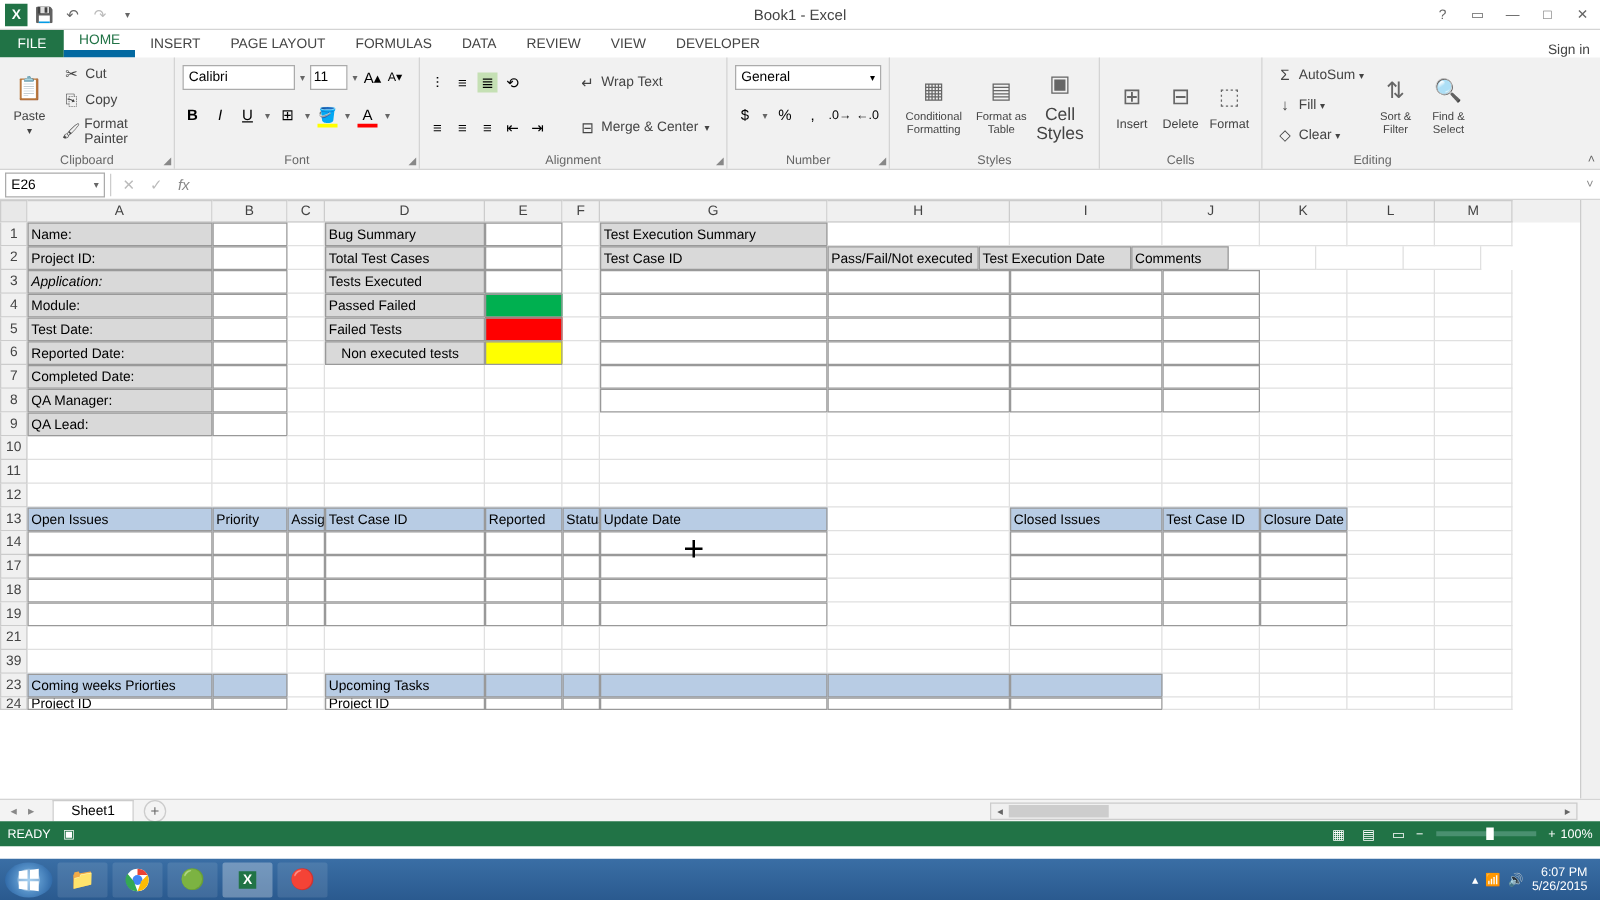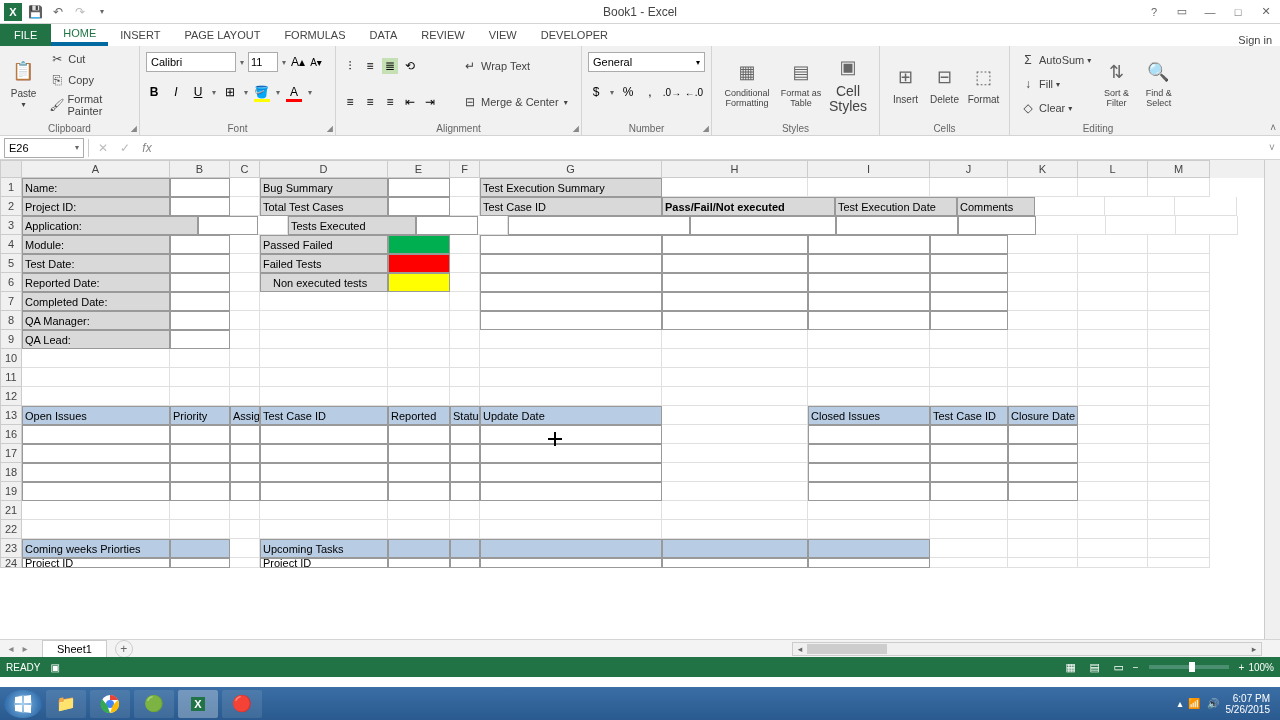--- a/index.html
+++ b/index.html
@@ -11,21 +11,21 @@
 .qat-icon { width: 16px; height: 16px; display: inline-flex; align-items: center; justify-content: center; color: #666; font-size: 12px; }
 .excel-logo { width: 18px; height: 18px; background: #217346; color: #fff; display: inline-flex; align-items: center; justify-content: center; font-weight: bold; font-size: 11px; }
 .title-text { position: absolute; left: 50%; transform: translateX(-50%); color: #444; font-size: 12px; }
 .win-controls { margin-left: auto; display: flex; gap: 0; }
 .win-btn { width: 28px; height: 22px; display: flex; align-items: center; justify-content: center; color: #666; font-size: 11px; }
 
 
 .ribbon-tabs { height: 22px; background: #fff; display: flex; align-items: flex-end; padding-left: 0; position: relative; }
 .file-tab { background: #217346; color: #fff; padding: 4px 14px; font-size: 11px; height: 22px; display: flex; align-items: center; }
 .tab { padding: 4px 12px; font-size: 11px; color: #444; text-transform: uppercase; height: 22px; display: flex; align-items: center; }
-.tab.active { color: #217346; border-bottom: 4px solid #0369a1; }
+.tab.active { color: #217346; border-bottom: 6px solid #0369a1; }
 .signin { margin-left: auto; padding-right: 8px; color: #444; font-size: 11px; }
 
 
 .ribbon { height: 90px; background: #f1f1f1; border-bottom: 1px solid #d4d4d4; display: flex; position: relative; }
 .ribbon-group { border-right: 1px solid #d4d4d4; padding: 2px 6px; display: flex; flex-direction: column; position: relative; }
 .group-label { position: absolute; bottom: 1px; left: 0; right: 0; text-align: center; font-size: 10px; color: #666; }
 .group-corner { position: absolute; bottom: 2px; right: 2px; font-size: 8px; color: #888; }
 .rb-row { display: flex; align-items: center; gap: 2px; }
 .rb-btn { padding: 2px 4px; display: inline-flex; align-items: center; gap: 3px; color: #444; font-size: 11px; }
 .rb-icon { width: 16px; height: 16px; display: inline-flex; align-items: center; justify-content: center; font-size: 12px; }
@@ -350,30 +350,30 @@
       </div>
       <div class="row">
         <div class="row-h">2</div>
         <div class="cell bordered hdr-gray" style="width: 148px;">Project ID:</div>
         <div class="cell bordered" style="width: 60px;"></div>
         <div class="cell" style="width: 30px;"></div>
         <div class="cell bordered hdr-gray" style="width: 128px;">Total Test Cases</div>
         <div class="cell bordered" style="width: 62px;"></div>
         <div class="cell" style="width: 30px;"></div>
         <div class="cell bordered hdr-gray" style="width: 182px;">Test Case ID</div>
-        <div class="cell bordered hdr-gray" style="width: 173px; font-weight: bold;">Pass/Fail/Not executed</div>
+        <div class="cell bordered hdr-gray" style="width: 121px;">Pass/Fail/Not executed</div>
         <div class="cell bordered hdr-gray" style="width: 122px;">Test Execution Date</div>
         <div class="cell bordered hdr-gray" style="width: 78px;">Comments</div>
         <div class="cell" style="width: 70px;"></div>
         <div class="cell" style="width: 70px;"></div>
         <div class="cell" style="width: 62px;"></div>
       </div>
       <div class="row">
         <div class="row-h">3</div>
-        <div class="cell bordered hdr-gray" style="width: 176px;">Application:</div>
+        <div class="cell bordered hdr-gray" style="width: 148px; font-style: italic;">Application:</div>
         <div class="cell bordered" style="width: 60px;"></div>
         <div class="cell" style="width: 30px;"></div>
         <div class="cell bordered hdr-gray" style="width: 128px;">Tests Executed</div>
         <div class="cell bordered" style="width: 62px;"></div>
         <div class="cell" style="width: 30px;"></div>
         <div class="cell bordered" style="width: 182px;"></div>
         <div class="cell bordered" style="width: 146px;"></div>
         <div class="cell bordered" style="width: 122px;"></div>
         <div class="cell bordered" style="width: 78px;"></div>
         <div class="cell" style="width: 70px;"></div>
@@ -534,21 +534,21 @@
         <div class="cell bordered hdr-blue" style="width: 30px;">Status</div>
         <div class="cell bordered hdr-blue" style="width: 182px;">Update Date</div>
         <div class="cell" style="width: 146px;"></div>
         <div class="cell bordered hdr-blue" style="width: 122px;">Closed Issues</div>
         <div class="cell bordered hdr-blue" style="width: 78px;">Test Case ID</div>
         <div class="cell bordered hdr-blue" style="width: 70px;">Closure Date</div>
         <div class="cell" style="width: 70px;"></div>
         <div class="cell" style="width: 62px;"></div>
       </div>
       <div class="row">
-        <div class="row-h">16</div>
+        <div class="row-h">14</div>
         <div class="cell bordered" style="width: 148px;"></div>
         <div class="cell bordered" style="width: 60px;"></div>
         <div class="cell bordered" style="width: 30px;"></div>
         <div class="cell bordered" style="width: 128px;"></div>
         <div class="cell bordered" style="width: 62px;"></div>
         <div class="cell bordered" style="width: 30px;"></div>
         <div class="cell bordered" style="width: 182px;"></div>
         <div class="cell" style="width: 146px;"></div>
         <div class="cell bordered" style="width: 122px;"></div>
         <div class="cell bordered" style="width: 78px;"></div>
@@ -614,21 +614,21 @@
         <div class="cell" style="width: 30px;"></div>
         <div class="cell" style="width: 182px;"></div>
         <div class="cell" style="width: 146px;"></div>
         <div class="cell" style="width: 122px;"></div>
         <div class="cell" style="width: 78px;"></div>
         <div class="cell" style="width: 70px;"></div>
         <div class="cell" style="width: 70px;"></div>
         <div class="cell" style="width: 62px;"></div>
       </div>
       <div class="row">
-        <div class="row-h">22</div>
+        <div class="row-h">39</div>
         <div class="cell" style="width: 148px;"></div>
         <div class="cell" style="width: 60px;"></div>
         <div class="cell" style="width: 30px;"></div>
         <div class="cell" style="width: 128px;"></div>
         <div class="cell" style="width: 62px;"></div>
         <div class="cell" style="width: 30px;"></div>
         <div class="cell" style="width: 182px;"></div>
         <div class="cell" style="width: 146px;"></div>
         <div class="cell" style="width: 122px;"></div>
         <div class="cell" style="width: 78px;"></div>

